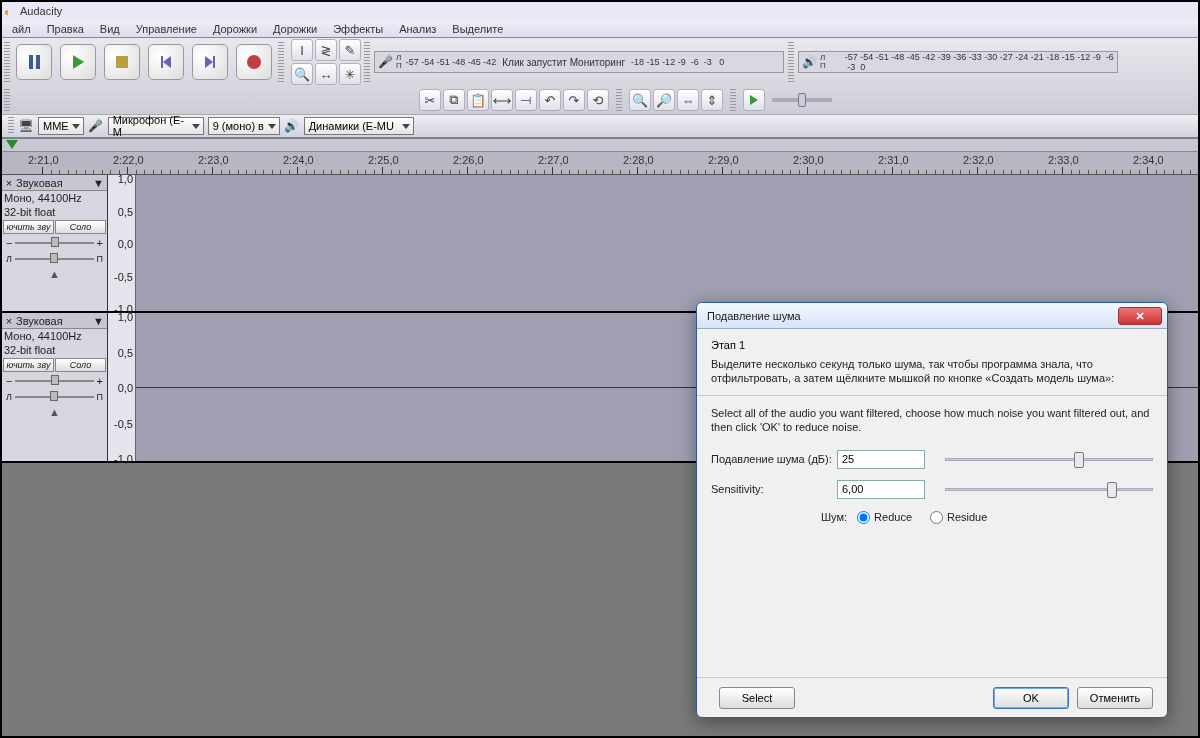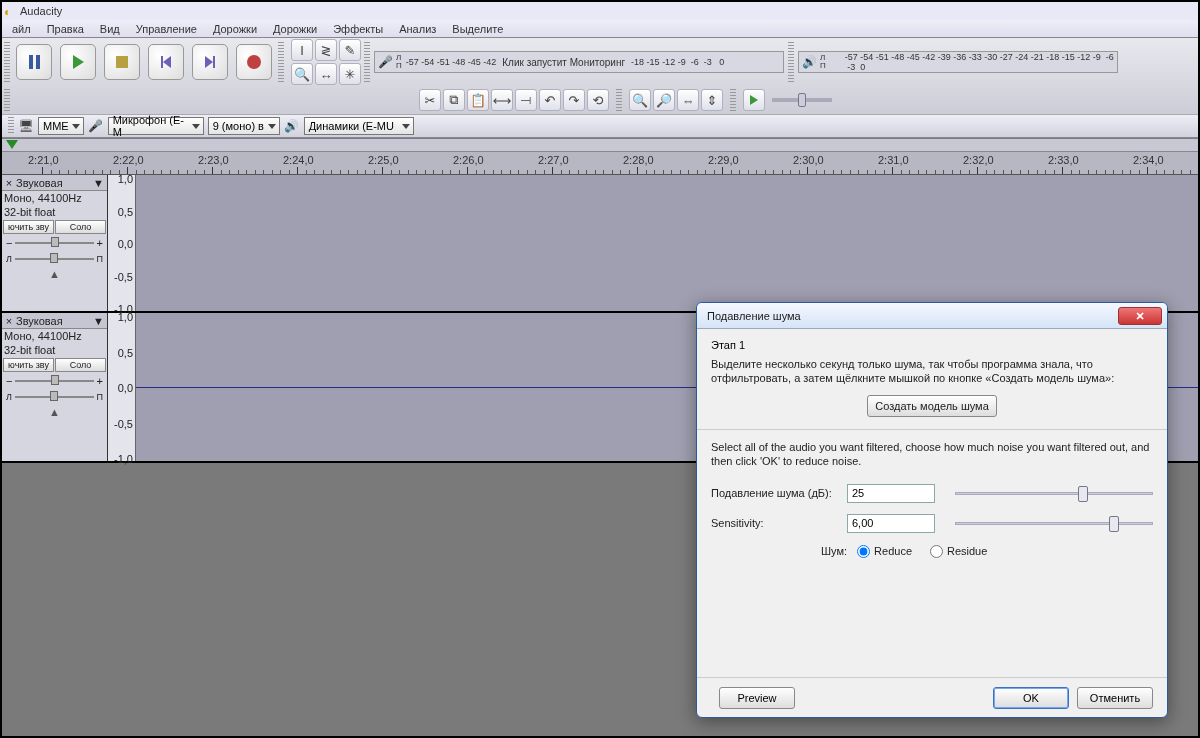--- a/index.html
+++ b/index.html
@@ -64,21 +64,21 @@
   .timeline .minor{position:absolute;top:18px;width:1px;height:5px;background:#555;}
 
   
   .tracks{}
   .track{display:flex;height:138px;border-bottom:2px solid #000;}
   .track-head{width:106px;background:#d6d6e0;border-right:1px solid #333;font-size:10px;color:#222;}
   .track-head .name-row{display:flex;align-items:center;height:16px;background:#c6c6d2;border-bottom:1px solid #888;}
   .track-head .name-row .x{width:14px;text-align:center;}
   .track-head .info{padding:1px 2px;line-height:12px;}
   .track-head .mutesolo{display:flex;gap:1px;margin:1px;}
-  .track-head .mutesolo span{flex:1;border:1px solid #888;background:linear-gradient(#fff,#ddd);text-align:center;font-size:9px;padding:1px 0;}
+  .track-head .mutesolo span{flex:1;border:1px solid #888;background:linear-gradient(#fff,#ddd);text-align:center;font-size:9px;padding:1px 0;font-style:italic;}
   .track-head .slider{height:14px;display:flex;align-items:center;margin:2px 4px;}
   .track-head .slider .rail{flex:1;height:2px;background:#888;position:relative;}
   .track-head .slider .knob{width:8px;height:10px;background:#bbb;border:1px solid #666;position:absolute;top:-5px;left:45%;}
   .track-head .collapse{text-align:center;color:#555;margin-top:2px;}
   .vscale{width:28px;background:#e4e4ec;border-right:1px solid #666;position:relative;font-size:9px;color:#222;}
   .vscale div{position:absolute;right:2px;transform:translateY(-50%);}
   .wave{flex:1;background:#9f9fb1;position:relative;}
   .wave .zero{position:absolute;left:0;right:0;top:50%;height:1px;background:#2a2a88;}
 
   
@@ -91,21 +91,21 @@
   .dlg-close{margin-left:auto;width:44px;height:18px;background:linear-gradient(#e77,#c33);
              border:1px solid #933;border-radius:3px;color:#fff;text-align:center;margin-right:5px;font-weight:bold;line-height:16px;}
   .dlg-body{padding:10px 14px 0 14px;color:#222;}
   .dlg-body h4{font-size:11px;font-weight:normal;color:#000;margin-bottom:6px;}
   .dlg-body p{font-size:11px;color:#222;line-height:14px;margin-bottom:10px;}
   .dlg-btn{display:inline-block;min-width:130px;height:22px;border:1px solid #888;border-radius:3px;
            background:linear-gradient(#fff,#ddd);text-align:center;line-height:20px;font-size:11px;}
   .ctr{ text-align:center;margin-bottom:12px;}
   .sep{height:1px;background:#ccc;margin:4px -14px 10px -14px;}
   .param-row{display:flex;align-items:center;height:30px;}
-  .param-row .lbl{width:136px;}
+  .param-row .lbl{width:126px;}
   .param-row input[type=text]{width:88px;height:19px;border:1px solid #8aa;padding:1px 4px;background:#fff;}
   .param-row .sld{flex:1;margin-left:20px;position:relative;height:16px;}
   .param-row .sld .rail{position:absolute;top:7px;left:0;right:0;height:3px;background:#ccd;border:1px solid #aab;}
   .param-row .sld .kn{position:absolute;top:1px;width:10px;height:16px;background:#e8e8f0;border:1px solid #778;border-radius:2px;}
   .radio-row{display:flex;align-items:center;height:26px;padding-left:110px;}
   .radio-row .lbl2{margin-right:10px;}
   .radio-row label{margin-right:18px;display:flex;align-items:center;gap:4px;}
   .dlg-buttons{position:absolute;left:0;right:0;bottom:0;height:40px;border-top:1px solid #ccc;
                display:flex;align-items:center;padding:0 14px;}
   .dlg-buttons .sp{flex:1;}
@@ -512,21 +512,20 @@
   </div>
 
   <div class="dialog">
     <div class="dlg-title">
       <span class="t">Подавление шума</span>
       <div class="dlg-close">✕</div>
     </div>
     <div class="dlg-body">
       <h4>Этап 1</h4>
       <p>Выделите несколько секунд только шума, так чтобы программа знала, что отфильтровать, а затем щёлкните мышкой по кнопке «Создать модель шума»:</p>
-      <div class="ctr"><span class="dlg-btn">Создать модель шума</span></div>
       <div class="sep"></div>
       <p>Select all of the audio you want filtered, choose how much noise you want filtered out, and then click 'OK' to reduce noise.</p>
 
       <div class="param-row">
         <span class="lbl">Подавление шума (дБ):</span>
         <input type="text" value="25" style="">
         <div class="sld">
             <div class="rail"></div>
             <div class="kn" style="left:62%"></div>
           </div>
@@ -545,20 +544,20 @@
             <input type="radio" checked="" style=""> 
             <span>Reduce</span>
           </label>
         <label>
             <input type="radio" style=""> 
             <span>Residue</span>
           </label>
       </div>
     </div>
     <div class="dlg-buttons">
-      <span class="dbtn">Preview</span>
+      <span class="dbtn">Select</span>
       <span class="sp"></span>
       <span class="dbtn primary">OK</span>
       <span class="dbtn">Отменить</span>
     </div>
   </div>
 
 </div>
 
 </body></html>

